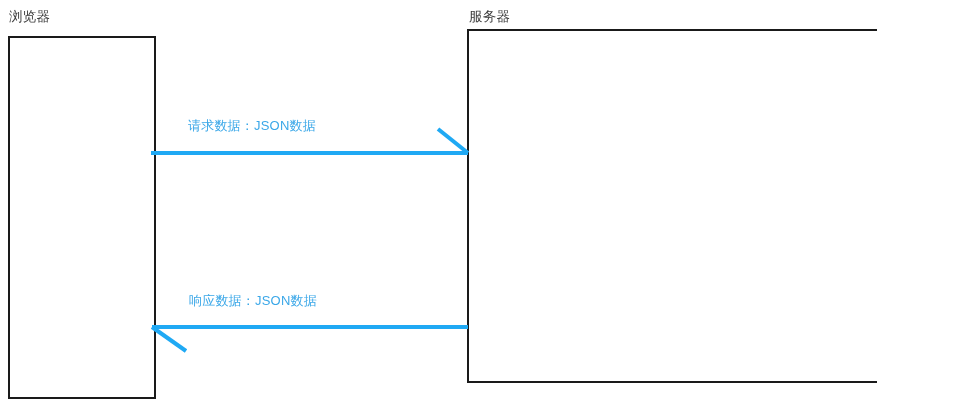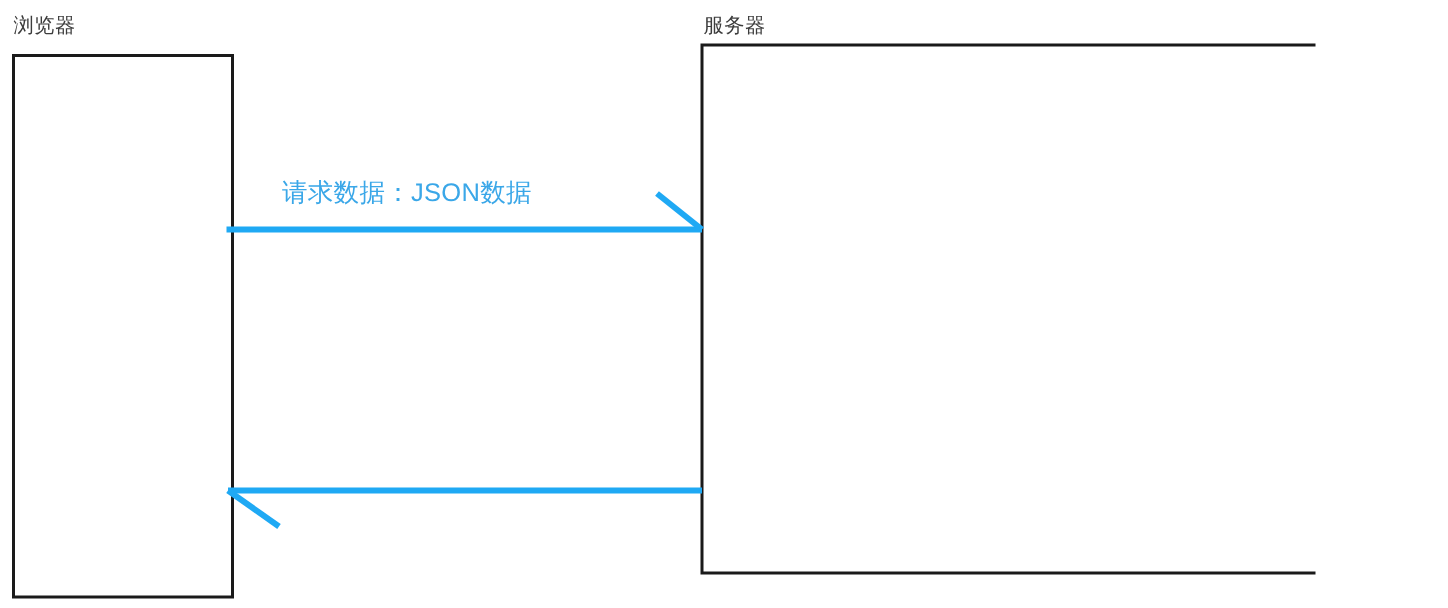--- a/index.html
+++ b/index.html
@@ -63,21 +63,21 @@
   .arrow-svg {
     position: absolute;
     overflow: visible;
   }
   #request-arrow  { left: 150px; top: 128px; }
   #response-arrow { left: 150px; top: 305px; }
 
   
   .arrow-label {
     position: absolute;
-    font-size: 17px;
+    font-size: 13px;
     color: #3aa7e8;
     white-space: nowrap;
     letter-spacing: 0.2px;
   }
   #request-label  { left: 188px; top: 117px; }
   #response-label { left: 189px; top: 292px; }
 </style>
 </head>
 <body>
 
@@ -100,14 +100,15 @@
     <line x1="318" y1="25" x2="288" y2="1" stroke="#1fa9f4" stroke-width="4" stroke-linecap="butt"></line>
   </svg>
 
   <svg class="arrow-svg" id="response-arrow" width="320" height="50" viewBox="0 0 320 50">
     <line x1="318" y1="22" x2="2" y2="22" stroke="#1fa9f4" stroke-width="4" stroke-linecap="butt"></line>
     <line x1="2" y1="22" x2="36" y2="46" stroke="#1fa9f4" stroke-width="4" stroke-linecap="butt"></line>
   </svg>
 
   <div class="arrow-label" id="request-label">请求数据：JSON数据</div>
 
+  <div class="arrow-label" id="response-label">响应数据：JSON数据</div>
 
 </div>
 
 </body></html>

